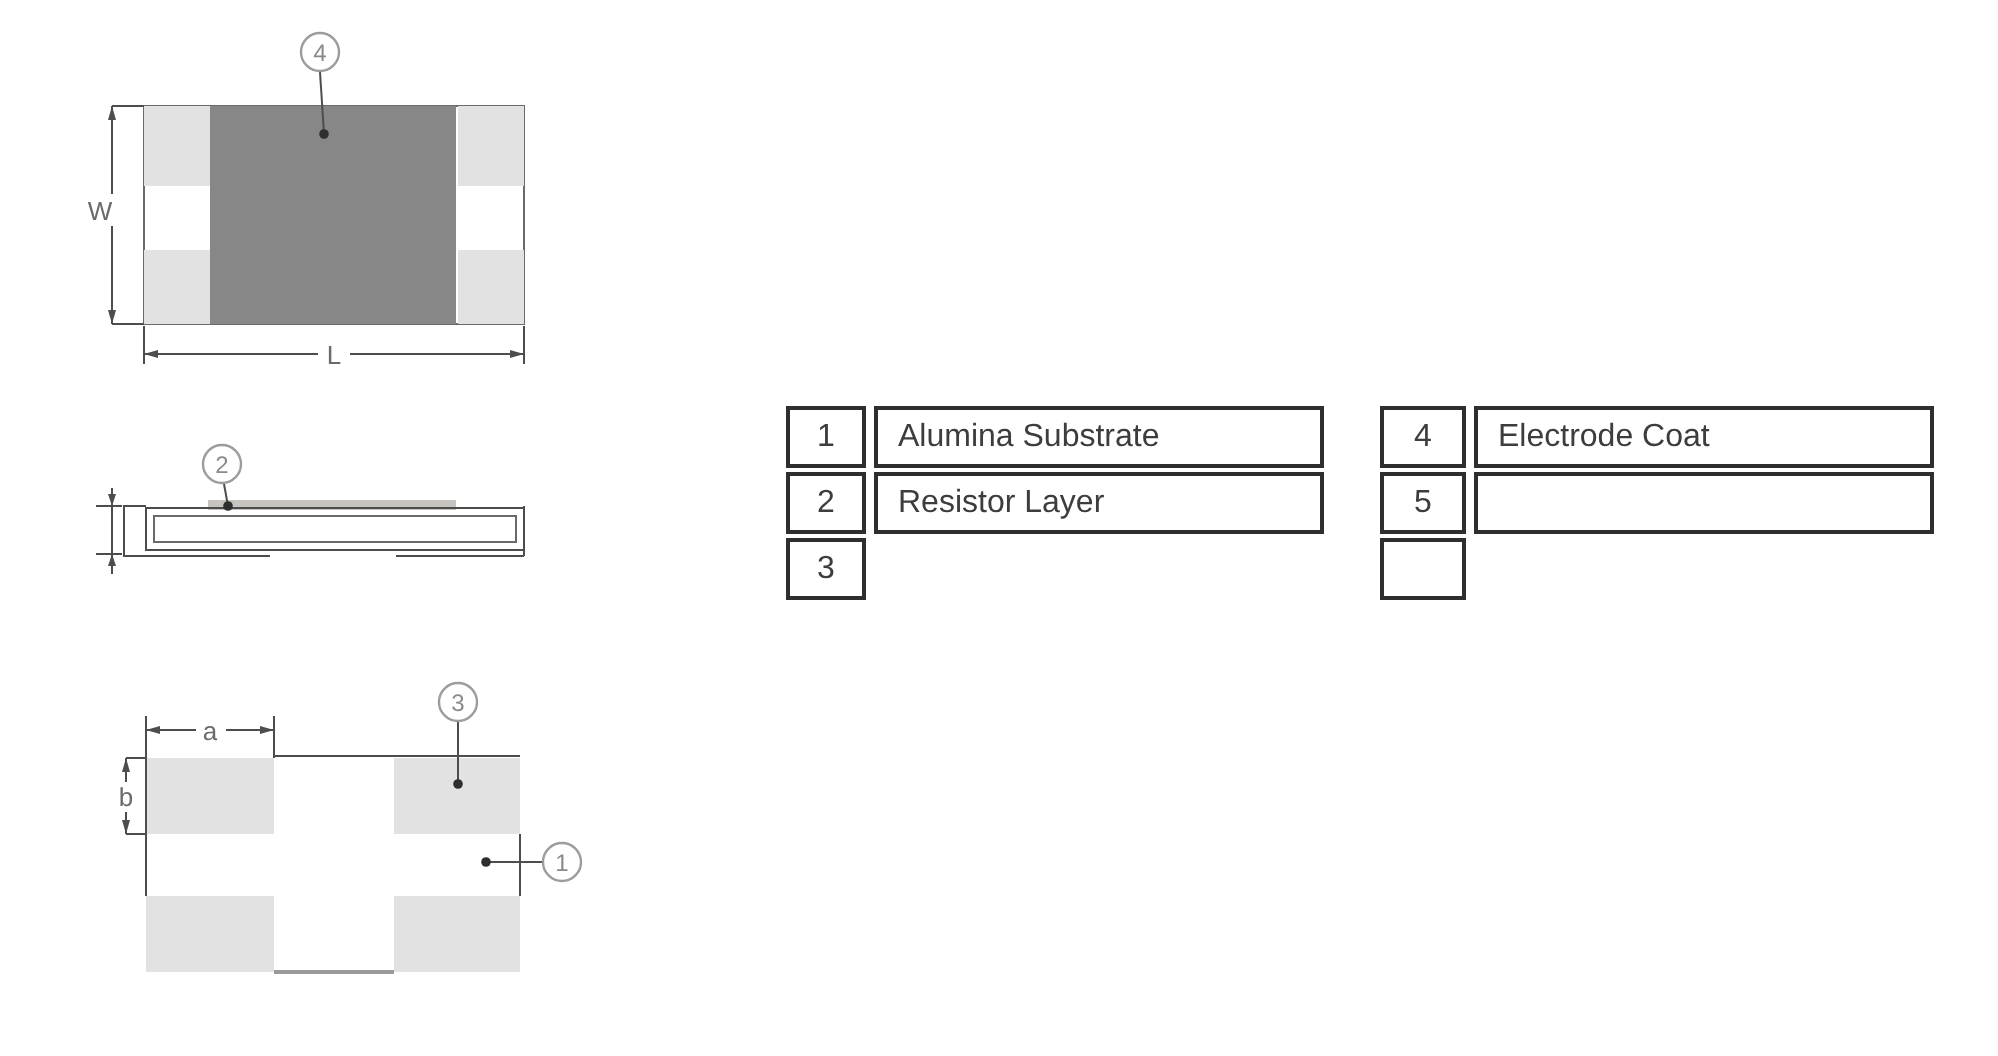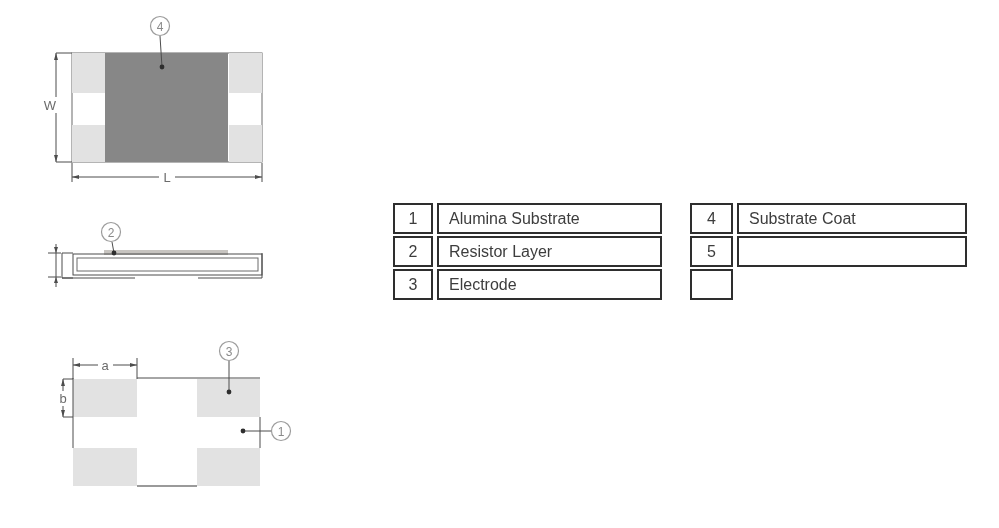--- a/index.html
+++ b/index.html
@@ -175,24 +175,23 @@
       <text class="callout-num" x="281" y="435.5">1</text>
     </g>
   </svg>
 
   <div class="legend-group legend-left">
     <div class="cell cell-num">1</div>
     <div class="cell cell-label">Alumina Substrate</div>
     <div class="cell cell-num">2</div>
     <div class="cell cell-label">Resistor Layer</div>
     <div class="cell cell-num">3</div>
-    <div class="cell cell-label">Electrode</div>
   </div>
 
   <div class="legend-group legend-right">
     <div class="cell cell-num">4</div>
-    <div class="cell cell-label">Substrate Coat</div>
+    <div class="cell cell-label">Electrode Coat</div>
     <div class="cell cell-num">5</div>
     <div class="cell cell-num"></div>
     <div class="cell cell-label"></div>
   </div>
 
 </div>
 
 </body></html>

